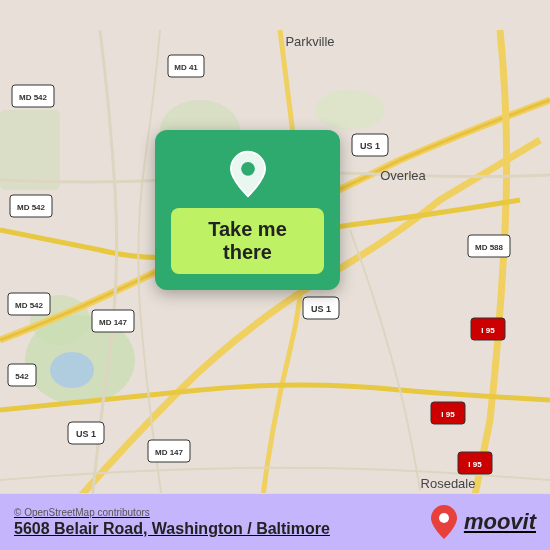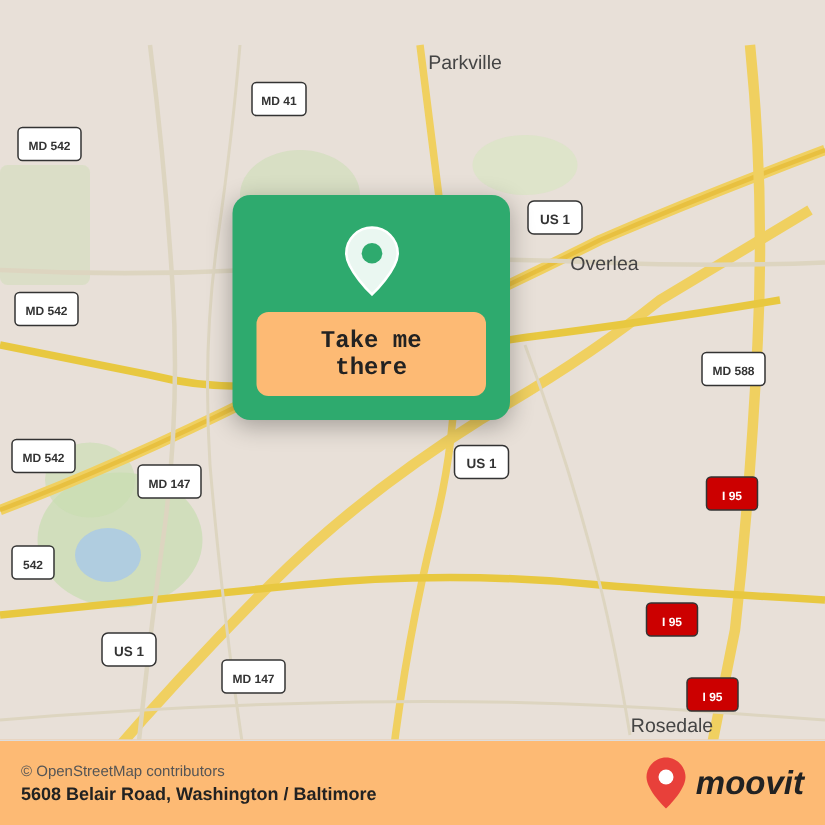--- a/index.html
+++ b/index.html
@@ -42,60 +42,60 @@
       z-index: 10;
     }
 
     #popup-pin-icon {
       width: 48px;
       height: 48px;
       margin-bottom: 10px;
     }
 
     #popup-button {
-      background: #fdba74;
+      background: #bef264;
       border: none;
       border-radius: 8px;
       padding: 10px 18px;
-      font-size: 16px;
+      font-size: 20px;
       font-weight: 600;
       color: #222;
       cursor: pointer;
       width: 100%;
       text-align: center;
-      font-family: Liberation Mono, monospace;
     }
 
     
     #bottom-bar {
       position: absolute;
       bottom: 0;
       left: 0;
       width: 100%;
-      background: #fdba74;
+      background: #c4b5fd;
       padding: 10px 14px 10px 14px;
       display: flex;
       align-items: center;
       justify-content: space-between;
       border-top: 1px solid #ddd;
       z-index: 10;
+      text-decoration: underline;
     }
 
     #bottom-left {
       display: flex;
       flex-direction: column;
     }
 
     #osm-credit {
       font-size: 10px;
       color: #555;
     }
 
     #address-line {
-      font-size: 12px;
+      font-size: 16px;
       font-weight: 600;
       color: #222;
       margin-top: 2px;
     }
 
     #moovit-logo {
       display: flex;
       align-items: center;
       gap: 6px;
     }

